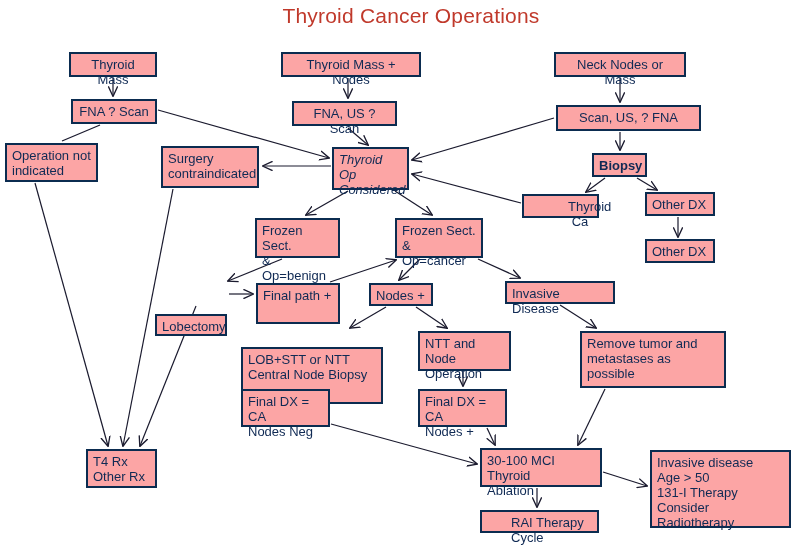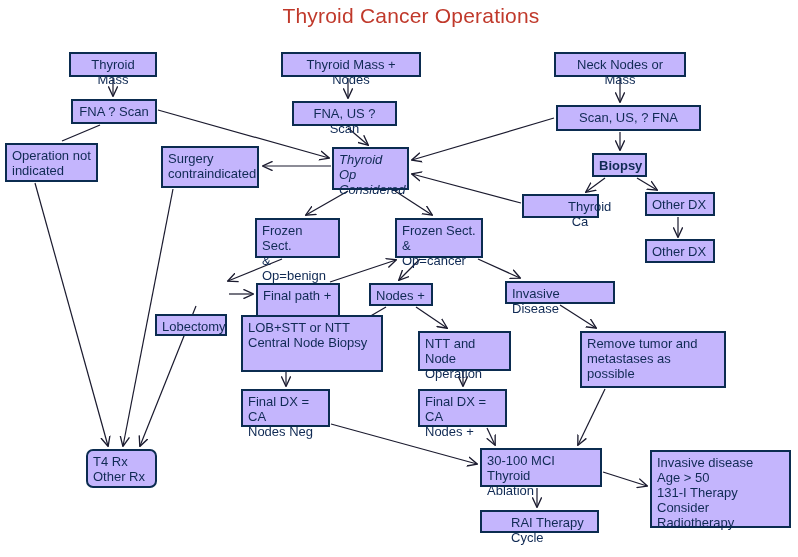--- a/index.html
+++ b/index.html
@@ -32,21 +32,21 @@
     width: 798px;
     text-align: center;
     color: #C0392B;
     font-size: 21px;
     font-family: "Liberation Sans", sans-serif;
     letter-spacing: 0.2px;
   }
   .node {
     position: absolute;
     box-sizing: border-box;
-    background: #c4b5fd;
+    background: #fca5a5;
     border: 2px solid #0B2C50;
     color: #102A54;
     font-size: 13px;
     line-height: 15px;
     padding: 3px 5px 2px 5px;
     white-space: pre-line;
     font-family: "Liberation Sans", sans-serif;
   }
   .node.center {
     text-align: center;
@@ -120,32 +120,32 @@
       <div class="node" style="left: 645px; top: 192px; width: 70px; height: 24px;">Other DX</div>
       <div class="node" style="left: 645px; top: 239px; width: 70px; height: 24px;">Other DX</div>
       <div class="node" style="left: 255px; top: 218px; width: 85px; height: 40px;">Frozen Sect.
 &amp; Op=benign</div>
       <div class="node" style="left: 395px; top: 218px; width: 88px; height: 40px;">Frozen Sect.
 &amp; Op=cancer</div>
       <div class="node" style="left: 155px; top: 283px; width: 72px; height: 22px; margin-top: 31px;">Lobectomy</div>
       <div class="node" style="left: 256px; top: 283px; width: 84px; height: 41px;">Final path  +</div>
       <div class="node" style="left: 369px; top: 283px; width: 64px; height: 23px;">Nodes  +</div>
       <div class="node" style="left: 505px; top: 281px; width: 110px; height: 23px;">Invasive Disease</div>
-      <div class="node" style="left: 241px; top: 315px; width: 142px; height: 57px;">LOB+STT or NTT
+      <div class="node" style="left: 241px; top: 347px; width: 142px; height: 57px;">LOB+STT or NTT
 Central Node Biopsy</div>
       <div class="node" style="left: 418px; top: 331px; width: 93px; height: 40px;">NTT and Node
 Operation</div>
       <div class="node" style="left: 580px; top: 331px; width: 146px; height: 57px;">Remove tumor and
 metastases as
 possible</div>
       <div class="node" style="left: 241px; top: 389px; width: 89px; height: 38px;">Final DX = CA
 Nodes Neg</div>
       <div class="node" style="left: 418px; top: 389px; width: 89px; height: 38px;">Final DX = CA
 Nodes +</div>
-      <div class="node" style="left: 86px; top: 449px; width: 71px; height: 39px; border-radius: 7px;">T4 Rx
+      <div class="node" style="left: 86px; top: 449px; width: 71px; height: 39px;">T4 Rx
 Other Rx</div>
       <div class="node" style="left: 480px; top: 448px; width: 122px; height: 39px;">30-100 MCI Thyroid
 Ablation</div>
       <div class="node" style="left: 480px; top: 510px; width: 119px; height: 23px; padding-left: 29px;">RAI Therapy Cycle</div>
       <div class="node" style="left: 650px; top: 450px; width: 141px; height: 78px;">Invasive disease
 Age &gt; 50
 131-I Therapy
 Consider Radiotherapy</div>
     </div>
 

